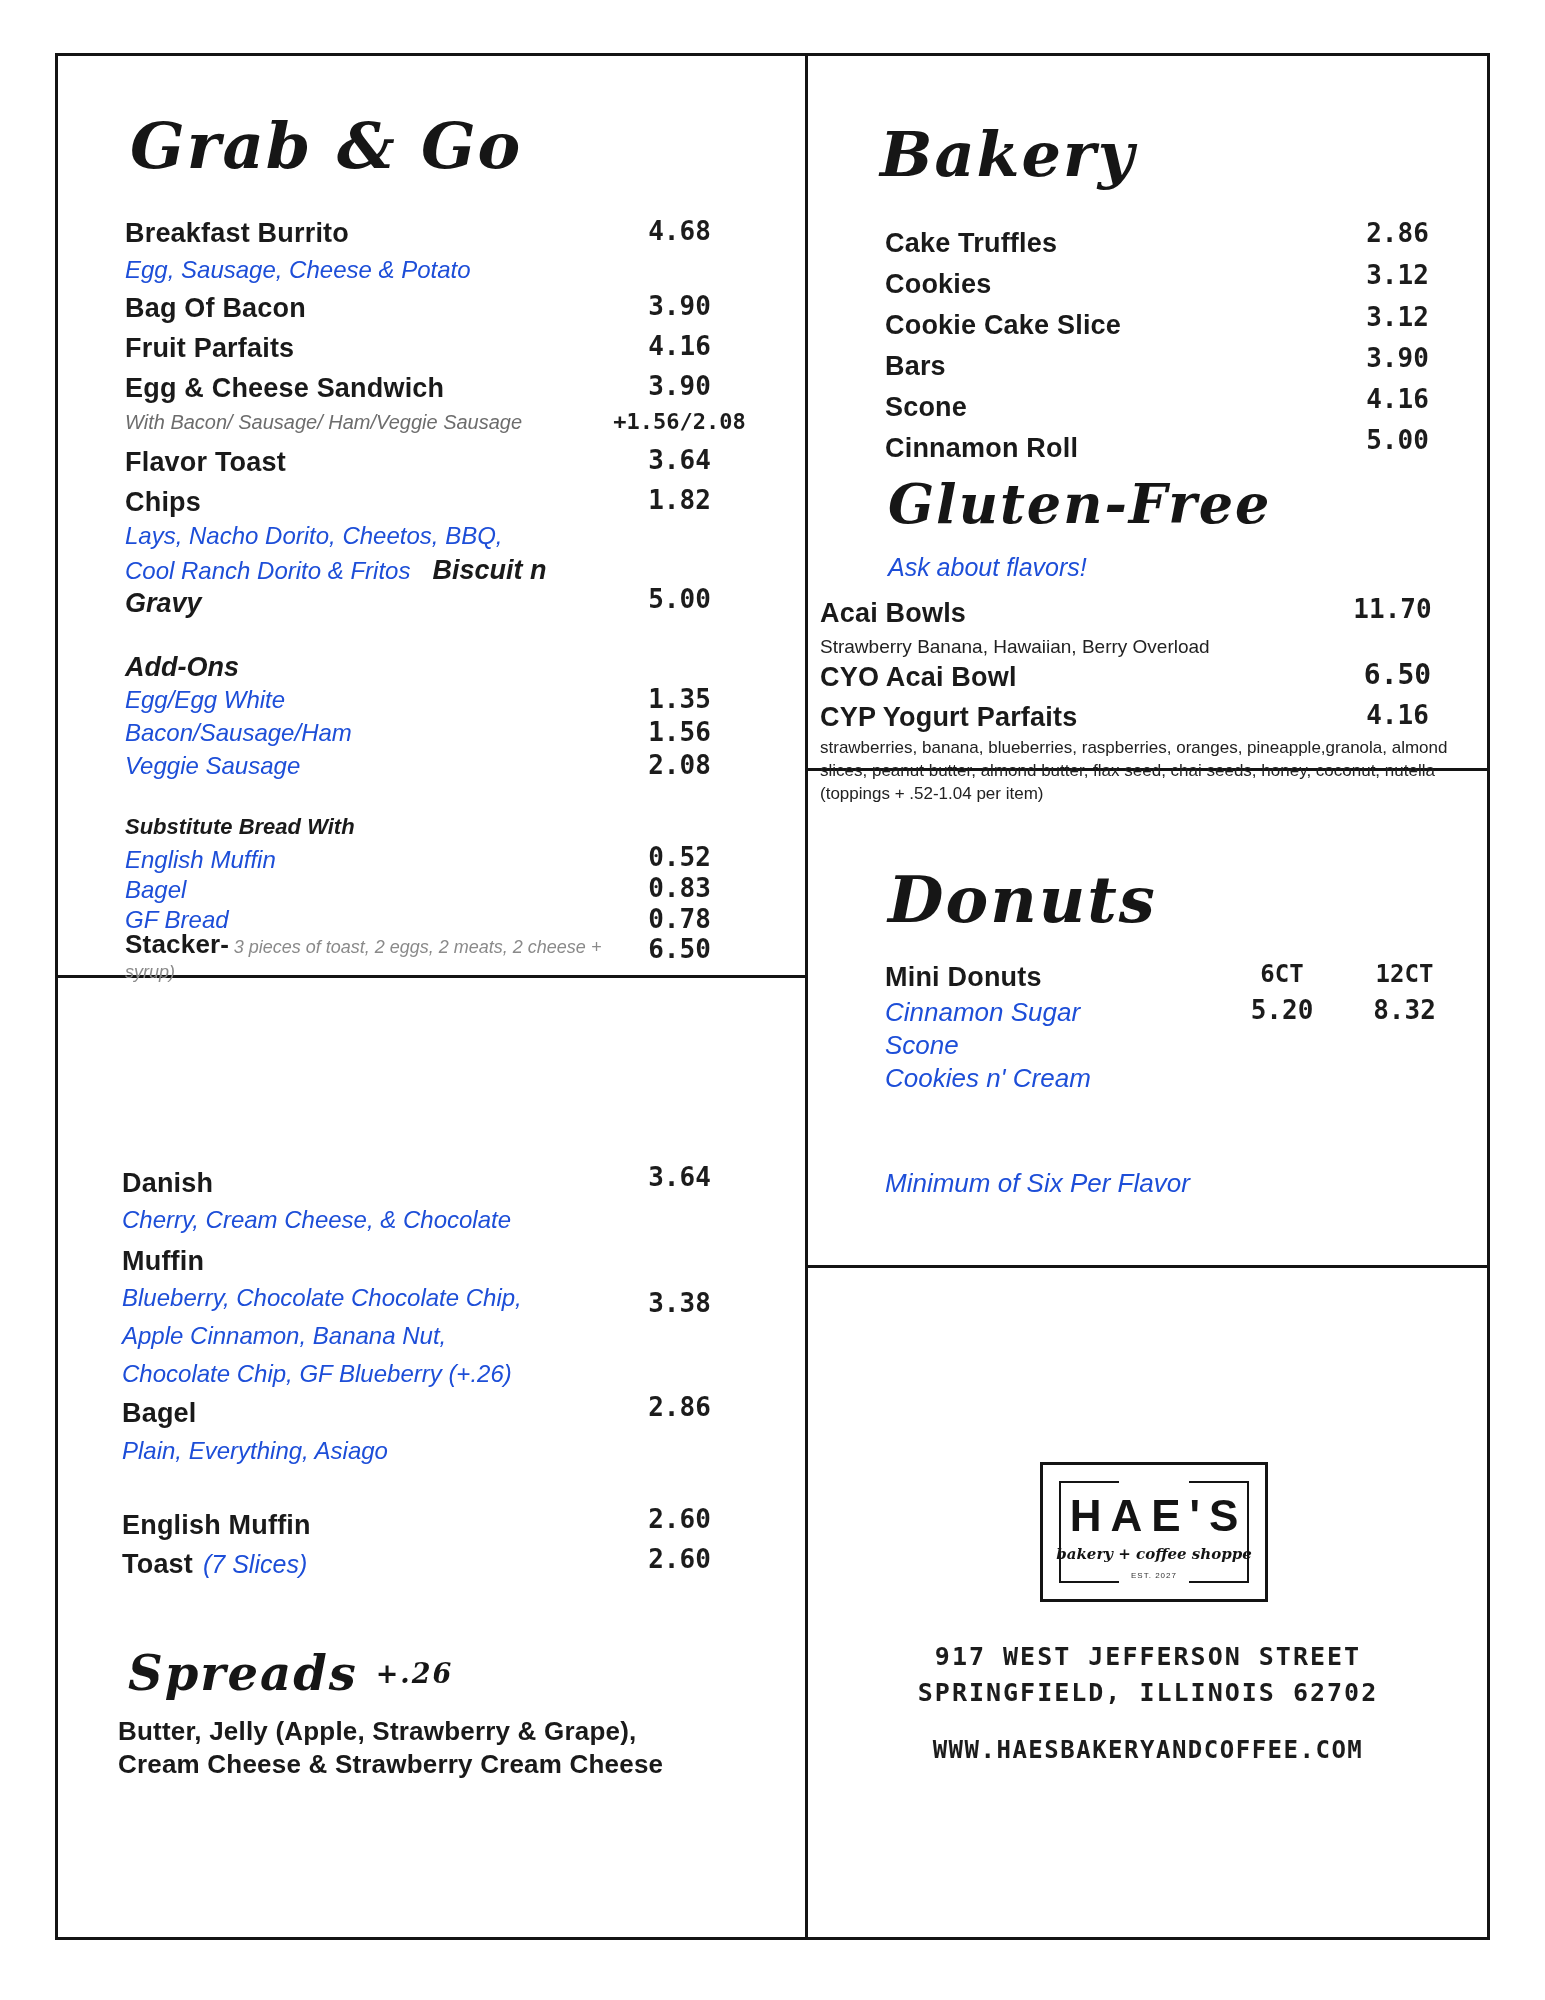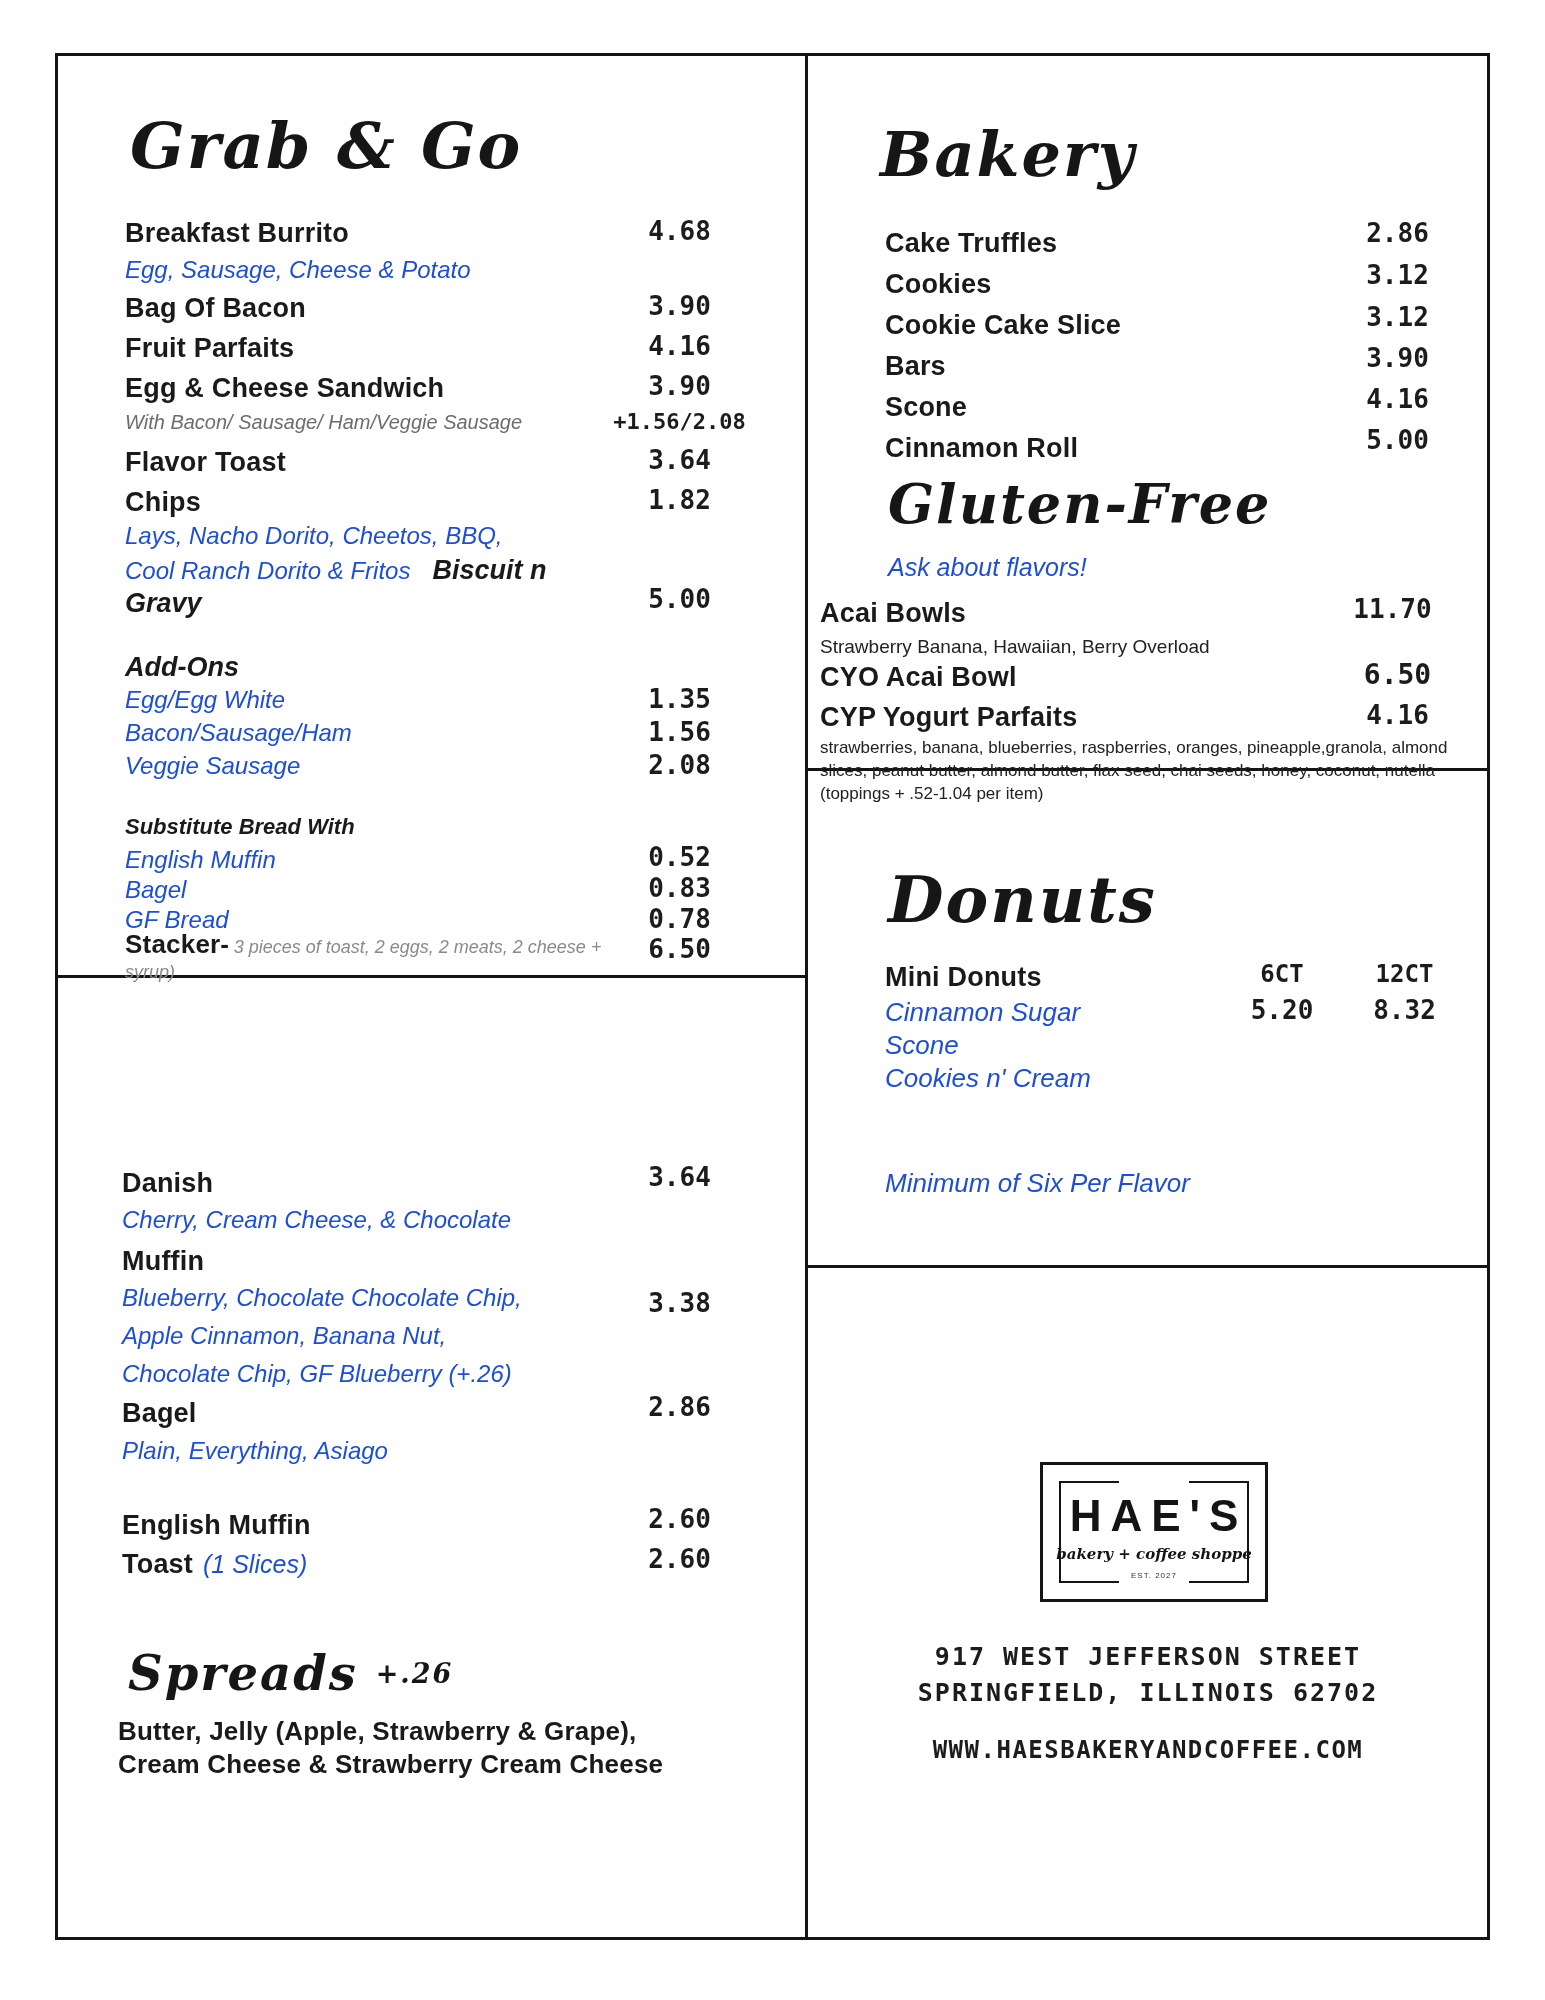--- a/index.html
+++ b/index.html
@@ -141,21 +141,21 @@
 
   <div class="item" style="left:122px;top:1398px;">Bagel</div>
   <div class="price pl" style="top:1392px;">2.86</div>
   <div class="desc" style="left:122px;top:1437px;">Plain, Everything, Asiago</div>
 
   <div class="item" style="left:122px;top:1510px;">English Muffin</div>
   <div class="price pl" style="top:1504px;">2.60</div>
 
   <div class="flexline" style="left:122px;top:1549px;gap:10px;">
     <span class="item" style="position:static;">Toast</span>
-    <span class="desc" style="position:static;font-size:25px;">(1 Slices)</span>
+    <span class="desc" style="position:static;font-size:25px;">(7 Slices)</span>
   </div>
   <div class="price pl" style="top:1544px;">2.60</div>
 
   <div class="flexline" style="left:128px;top:1645px;gap:18px;align-items:center;">
     <span class="script" style="position:static;font-size:48px;">Spreads</span>
     <span class="script" style="position:static;font-size:27px;">+.26</span>
   </div>
   <div class="item" style="left:118px;top:1716px;font-size:26px;">Butter, Jelly (Apple, Strawberry &amp; Grape),</div>
   <div class="item" style="left:118px;top:1749px;font-size:26px;">Cream Cheese &amp; Strawberry Cream Cheese</div>
 

